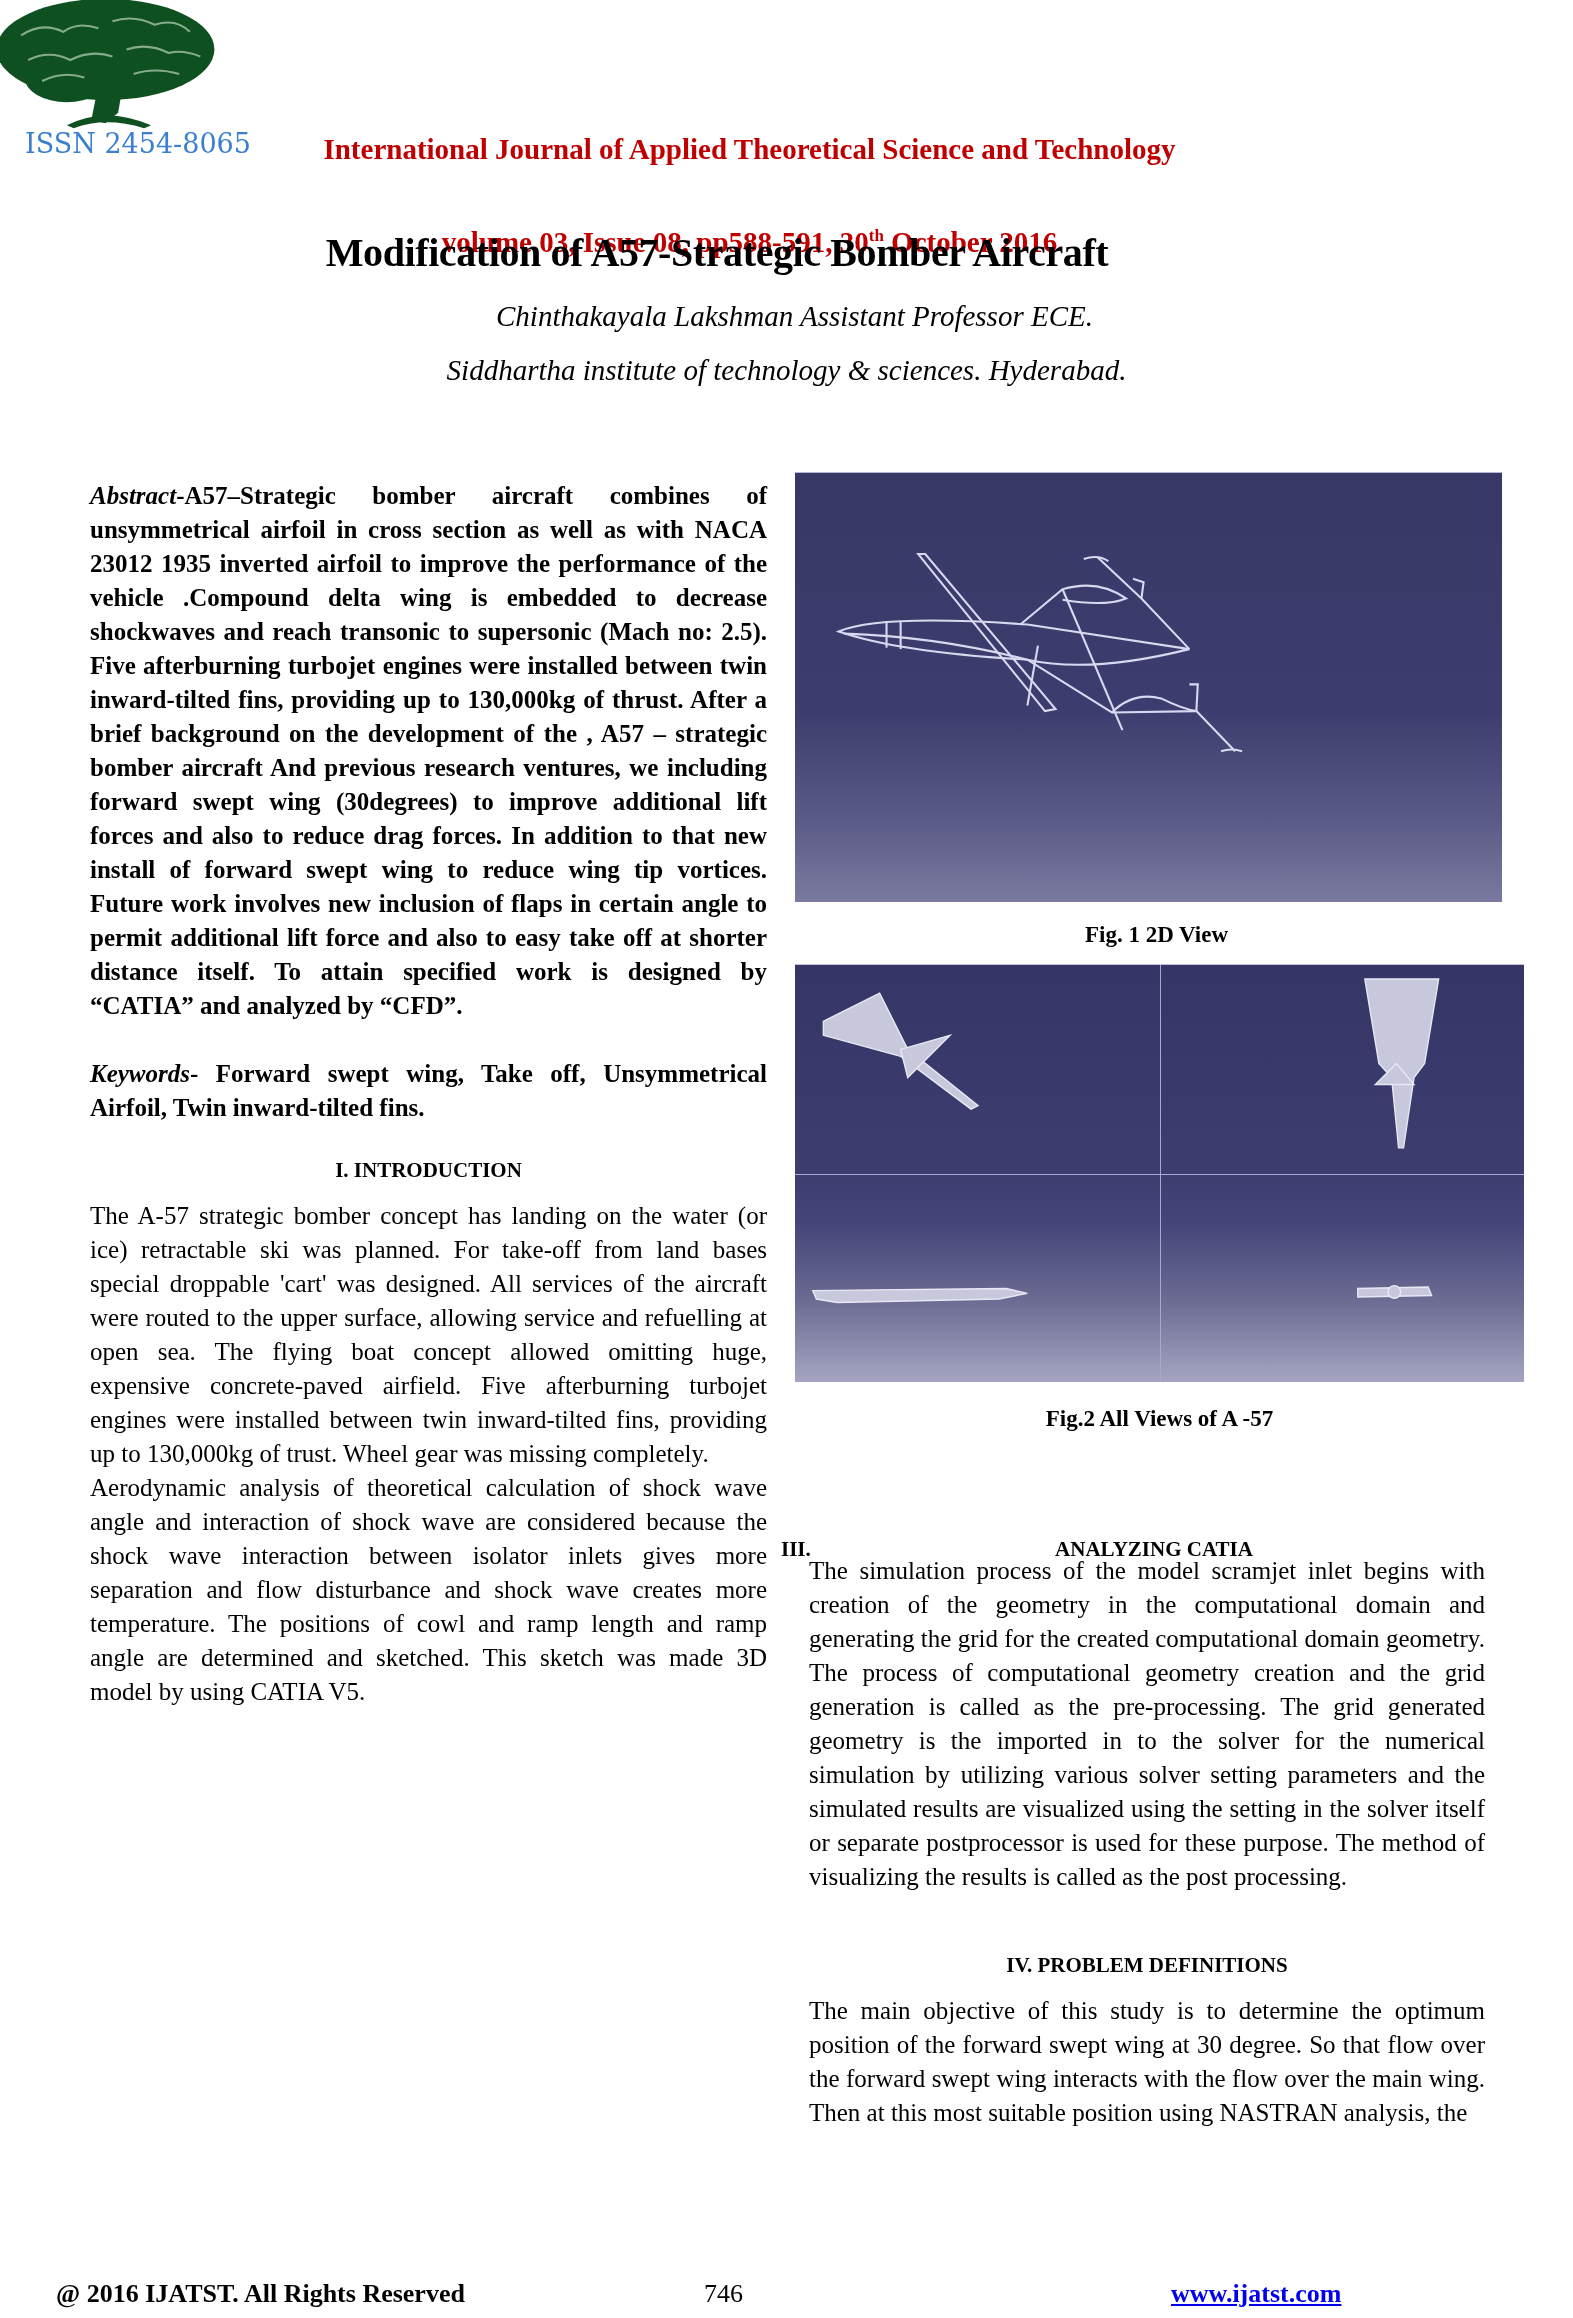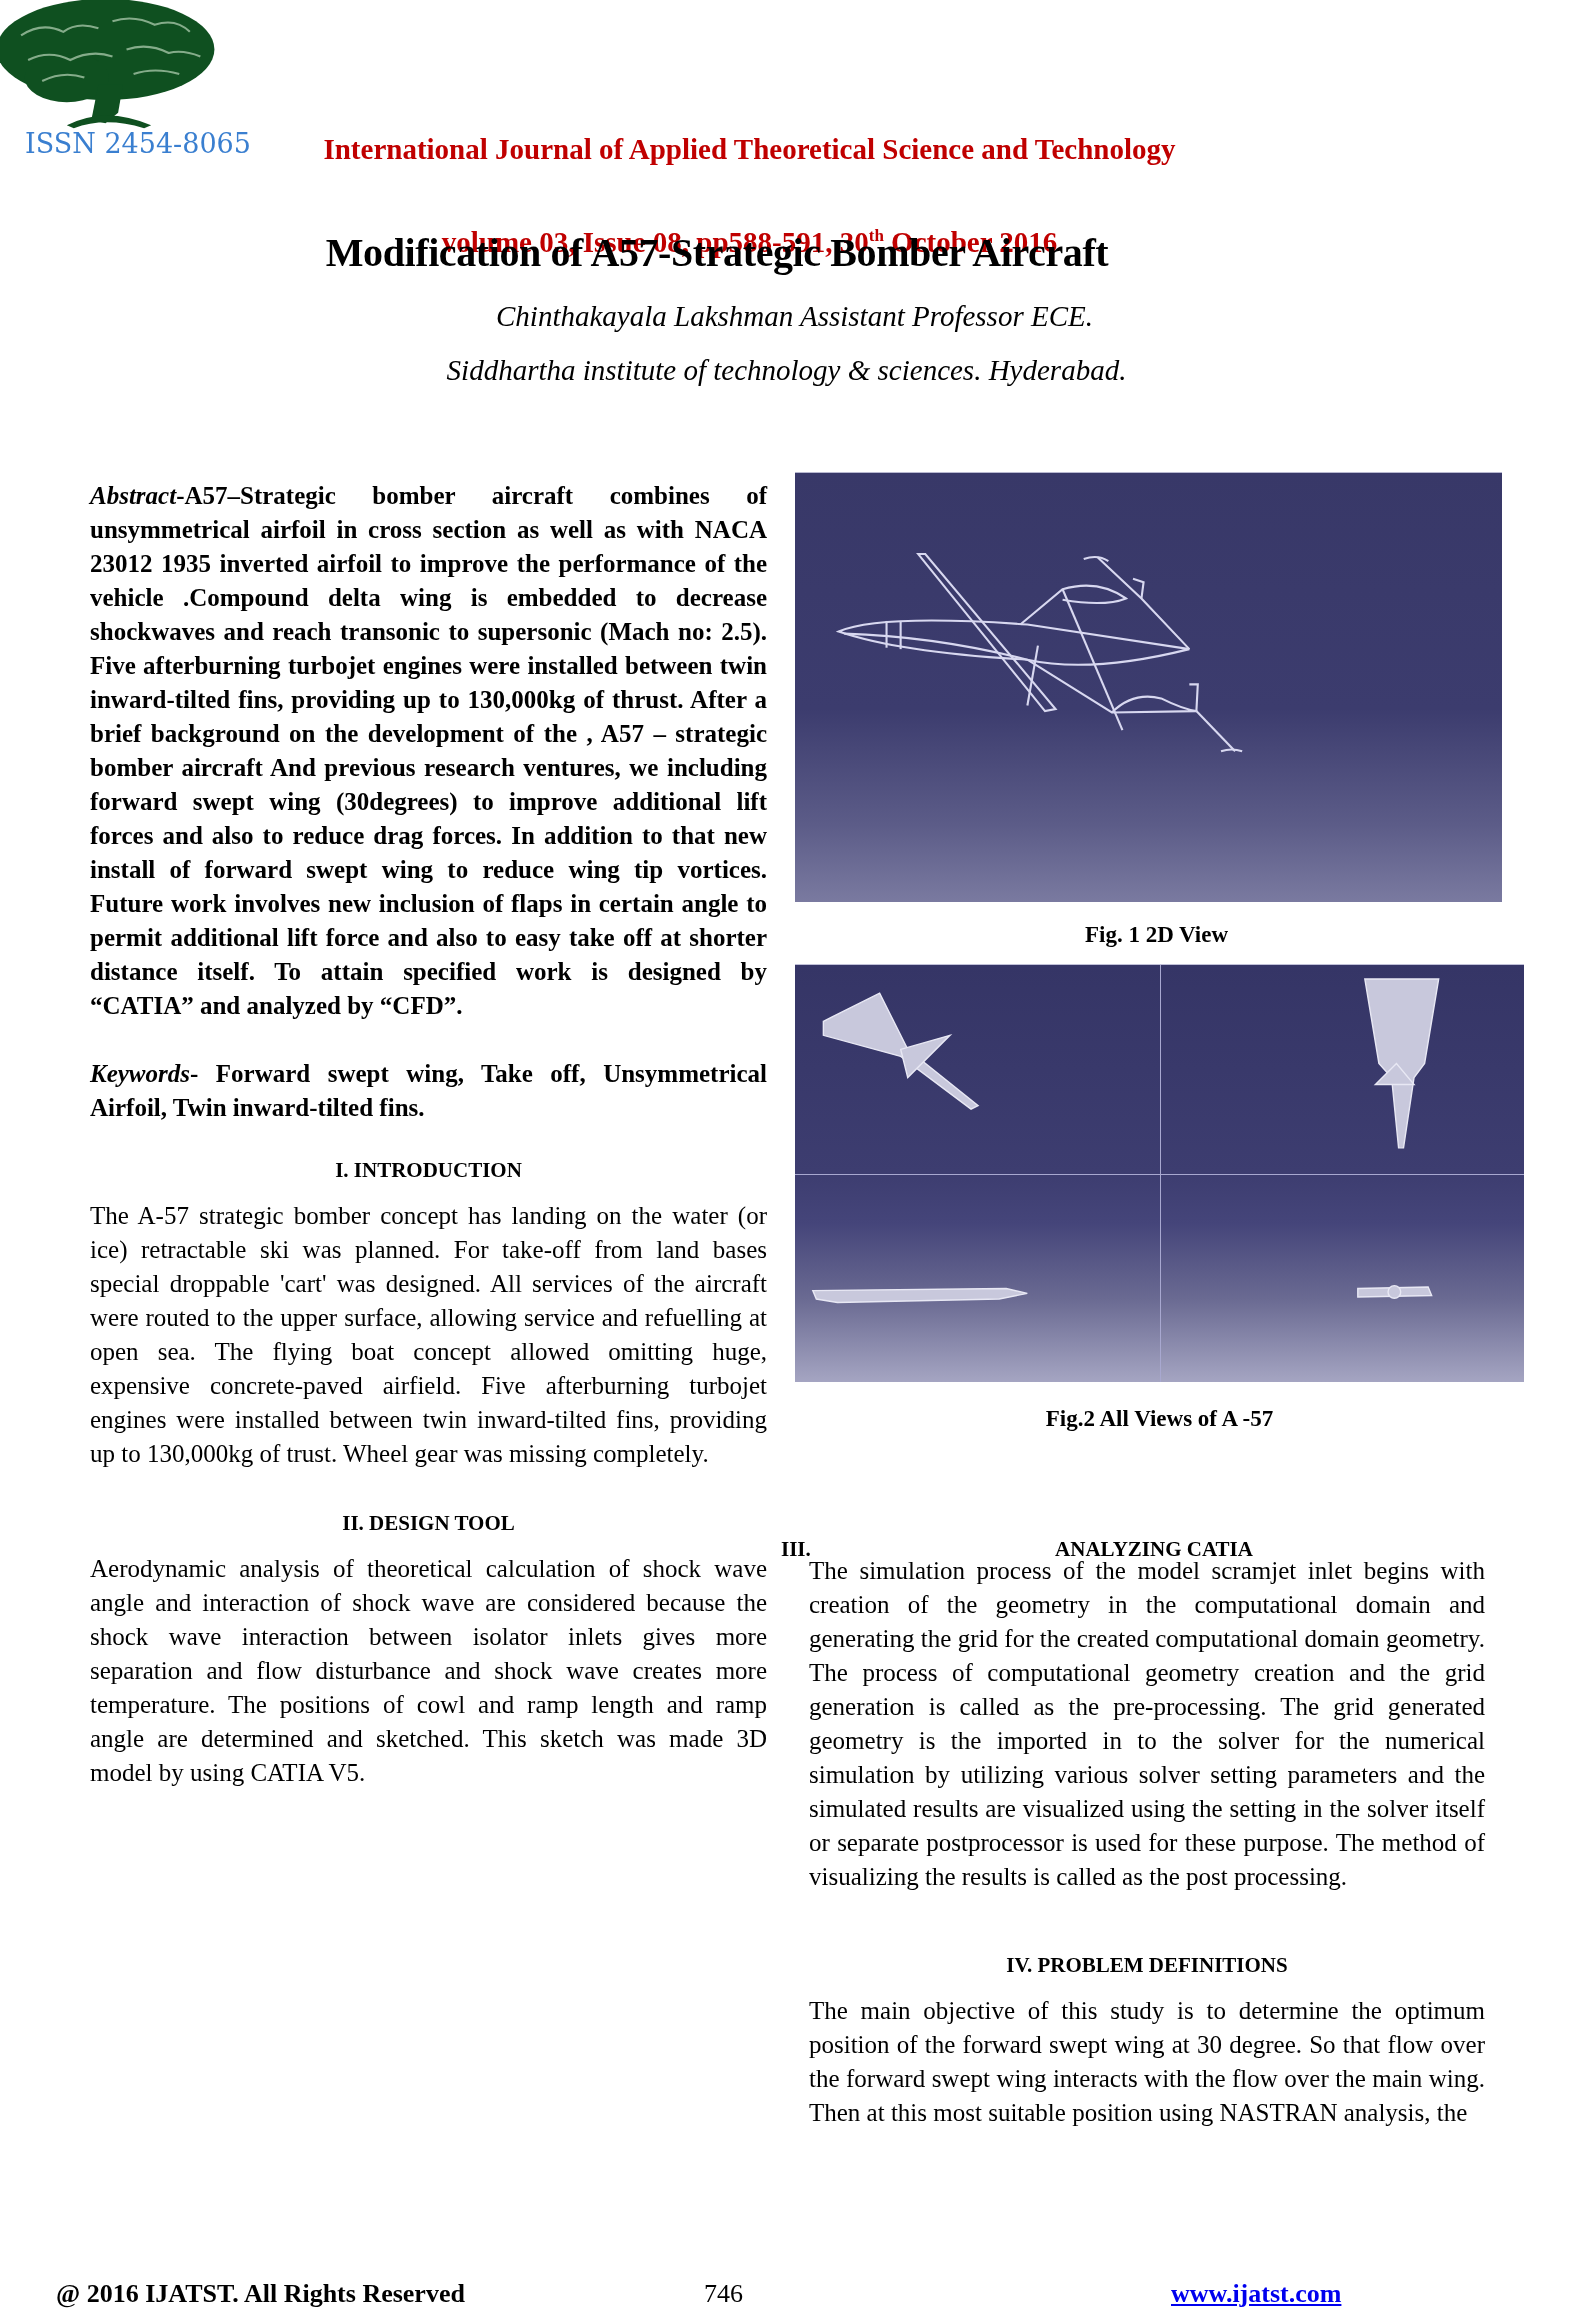--- a/index.html
+++ b/index.html
@@ -60,21 +60,20 @@
 <div class="abs author" style="top:299px;padding-left:8px;">Chinthakayala Lakshman Assistant Professor ECE.</div>
 <div class="abs author" style="top:353px;">Siddhartha institute of technology &amp; sciences. Hyderabad.</div>
 
 <div class="abs col-left" style="top:479px;">
   <p class="para bold"><span class="it">Abstract</span><span>-A57–Strategic bomber aircraft combines of unsymmetrical airfoil in cross section as well as with NACA 23012 1935 inverted airfoil to improve the performance of the vehicle .Compound delta wing is embedded to decrease shockwaves and reach transonic to supersonic (Mach no: 2.5). Five afterburning turbojet engines were installed between twin inward-tilted fins, providing up to 130,000kg of thrust. After a brief background on the development of the , A57 – strategic bomber aircraft And previous research ventures, we including forward swept wing (30degrees) to improve additional lift forces and also to reduce drag forces. In addition to that new install of forward swept wing to reduce wing tip vortices. Future work involves new inclusion of flaps in certain angle to permit additional lift force and also to easy take off at shorter distance itself. To attain specified work is designed by “CATIA” and analyzed by “CFD”.</span></p>
   <p class="para bold" style="margin-top:34px;"><span class="it">Keywords</span><span>- Forward swept wing, Take off, Unsymmetrical Airfoil, Twin inward-tilted fins.</span></p>
 
   <p class="heading" style="margin-top:28px;">I. INTRODUCTION</p>
   <p class="para">The A-57 strategic bomber concept has landing on the water (or ice) retractable ski was planned. For take-off from land bases special droppable 'cart' was designed. All services of the aircraft were routed to the upper surface, allowing service and refuelling at open sea. The flying boat concept allowed omitting huge, expensive concrete-paved airfield. Five afterburning turbojet engines were installed between twin inward-tilted fins, providing up to 130,000kg of trust. Wheel gear was missing completely.</p>
 
-  <p class="heading" style="margin-top:35px;">II. DESIGN TOOL</p>
   <p class="para">Aerodynamic analysis of theoretical calculation of shock wave angle and interaction of shock wave are considered because the shock wave interaction between isolator inlets gives more separation and flow disturbance and shock wave creates more temperature. The positions of cowl and ramp length and ramp angle are determined and sketched. This sketch was made 3D model by using CATIA V5.</p>
 </div>
 
 <div class="abs figure" style="left:795px; top:472px; width:707px; height:429px;">
   <svg width="707" height="429" viewBox="0 0 1004 609">
     <g fill="none" stroke="#d8d8f0" stroke-width="3">
       <path d="M62 225 Q120 200 330 215 L560 250 Q420 285 330 265 Q150 255 62 225 Z"></path>
       <path d="M70 228 Q200 232 330 265"></path>
       <path d="M130 210 L130 248"></path>
       <path d="M150 210 L150 250"></path>

